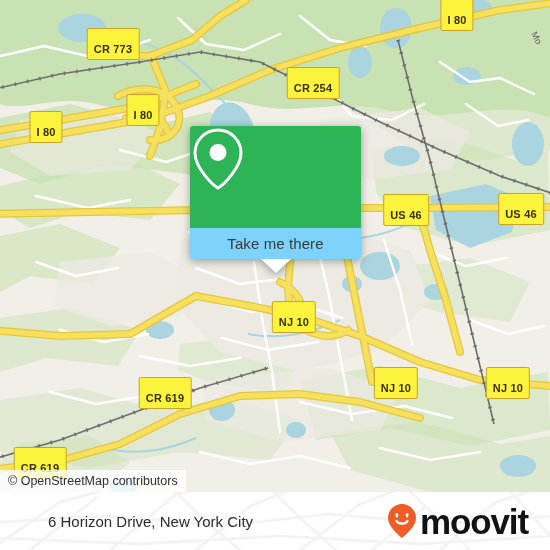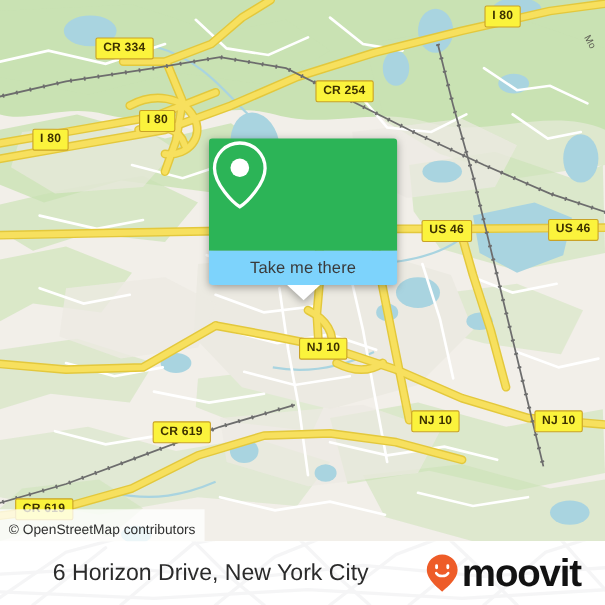--- a/index.html
+++ b/index.html
@@ -21,40 +21,40 @@
   .shield{
     position:absolute;
     background:#fbf33c;
     border:1px solid #c9a227;
     border-radius:2px;
     color:#3c3000;
     font-size:11px;
     font-weight:bold;
     letter-spacing:.2px;
     line-height:1;
-    padding:3px 6px 4px 6px;
+    padding:15px 6px 4px 6px;
     white-space:nowrap;
     transform:translate(-50%,-50%);
     font-family:"Liberation Sans", sans-serif;
   }
   .place-label{
     position:absolute;
     font-size:9px;
     color:#5b5b52;
     white-space:nowrap;
     transform-origin:left top;
   }
 
   
   .attrib{
     position:absolute;left:0;bottom:0;
     background:rgba(255,255,255,.78);
     font-size:12.5px;
     color:#2f2f2f;
-    padding:11px 8px 4px 8px;
+    padding:4px 8px 4px 8px;
     white-space:nowrap;
     font-family:"Liberation Sans", sans-serif;
   }
 
   
   .card{
     position:absolute;left:190px;top:126px;width:171px;
     filter:drop-shadow(0 2px 4px rgba(0,0,0,.35));
   }
   .card-top{
@@ -84,21 +84,21 @@
   }
 
   
   .bottombar{
     position:absolute;left:0;top:492px;width:550px;height:58px;
     background:#ffffff;overflow:hidden;
   }
   .bottombar .watermark{position:absolute;left:0;top:0;opacity:.10;}
   .addr{
     position:absolute;left:48px;top:50%;transform:translateY(-50%);
-    font-size:21px;color:#2b2b2b;white-space:nowrap;
+    font-size:15px;color:#2b2b2b;white-space:nowrap;
     font-family:"Liberation Sans", sans-serif;
   }
   .logo{
     position:absolute;right:22px;top:50%;transform:translateY(-50%);
     display:flex;align-items:center;gap:3px;
   }
   .logo .wordmark{
     font-size:35px;font-weight:bold;color:#121212;letter-spacing:-1.1px;
     line-height:1;font-family:"Liberation Sans", sans-serif;
   }
@@ -251,21 +251,21 @@
         <g fill="none" stroke="#6d6d6d" stroke-width="3.6" stroke-dasharray="1.6 11">
           <path d="M-10,90 L60,74 L140,62 L200,52 L260,62 L320,92 L380,122 L440,150 L500,176 L560,196"></path>
           <path d="M-10,460 L60,440 L130,414 L200,388 L268,368"></path>
           <path d="M398,40 L412,96 L430,160 L446,226 L462,292 L478,358 L494,424"></path>
         </g>
 
       </g>
     </svg>
 
     <div>
-      <div class="shield" style="left:113px;top:44px">CR 334</div>
+      <div class="shield" style="left:113px;top:44px">CR 773</div>
       <div class="shield" style="left:143px;top:110px">I 80</div>
       <div class="shield" style="left:46px;top:127px">I 80</div>
       <div class="shield" style="left:313px;top:83px">CR 254</div>
       <div class="shield" style="left:457px;top:15px">I 80</div>
       <div class="shield" style="left:406px;top:210px">US 46</div>
       <div class="shield" style="left:521px;top:209px">US 46</div>
       <div class="shield" style="left:294px;top:317px">NJ 10</div>
       <div class="shield" style="left:396px;top:383px">NJ 10</div>
       <div class="shield" style="left:508px;top:383px">NJ 10</div>
       <div class="shield" style="left:165px;top:393px">CR 619</div>

